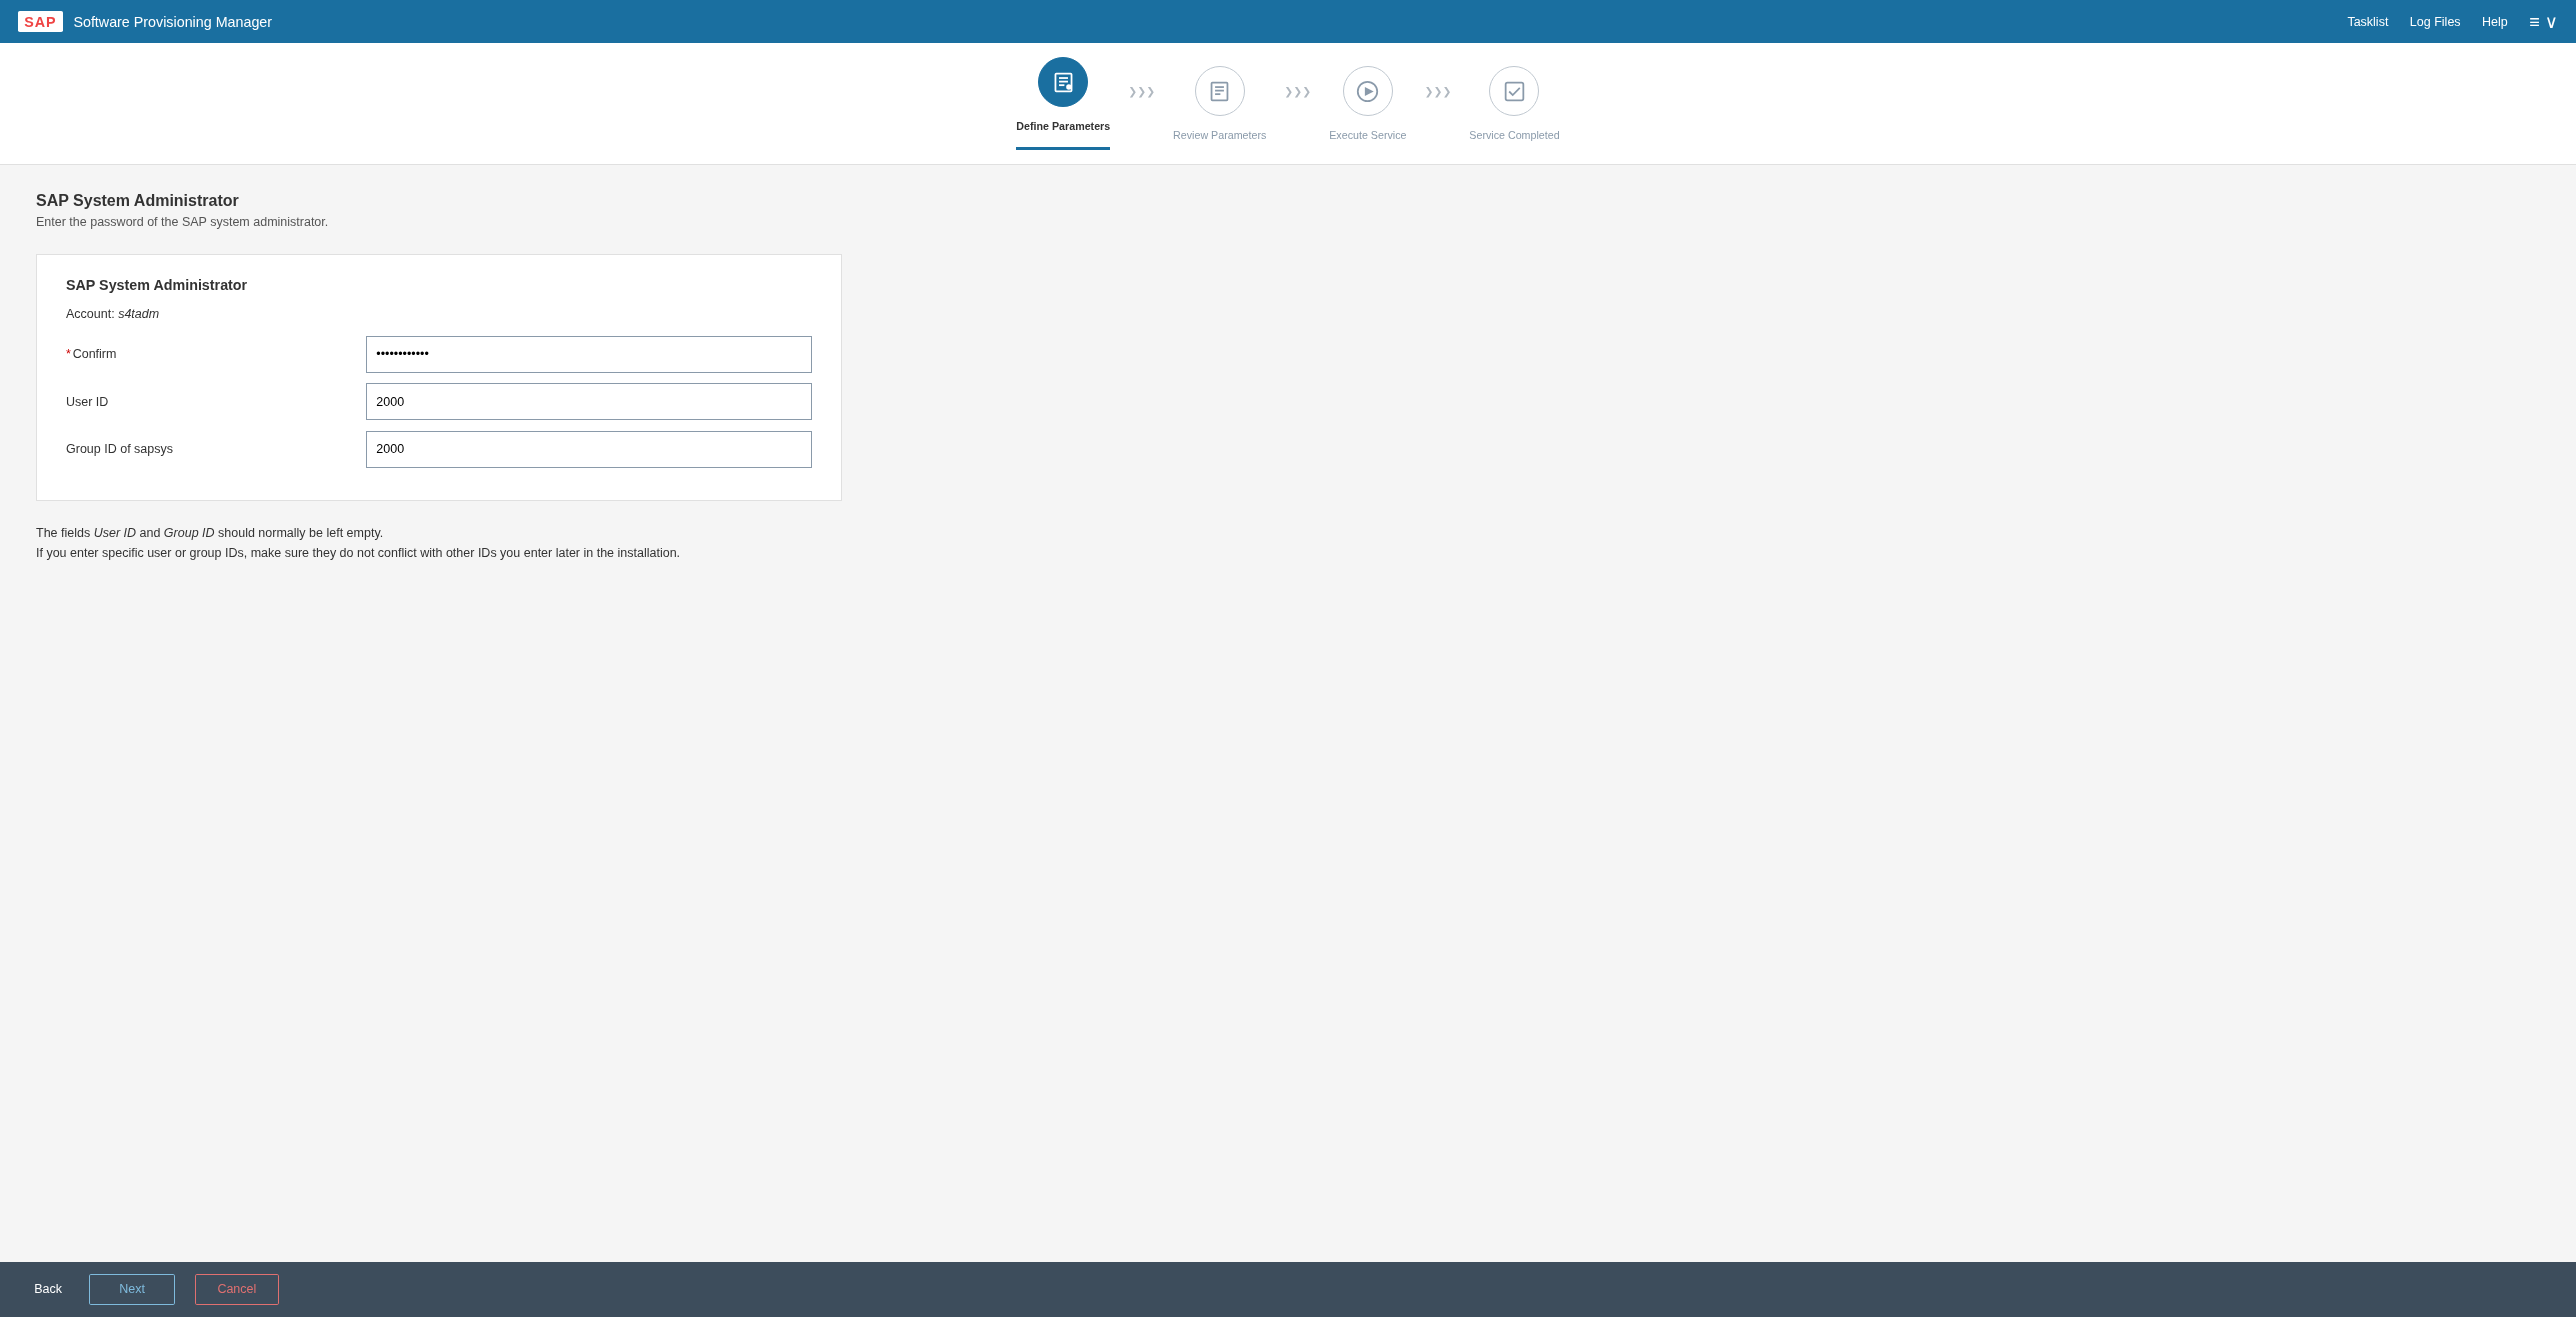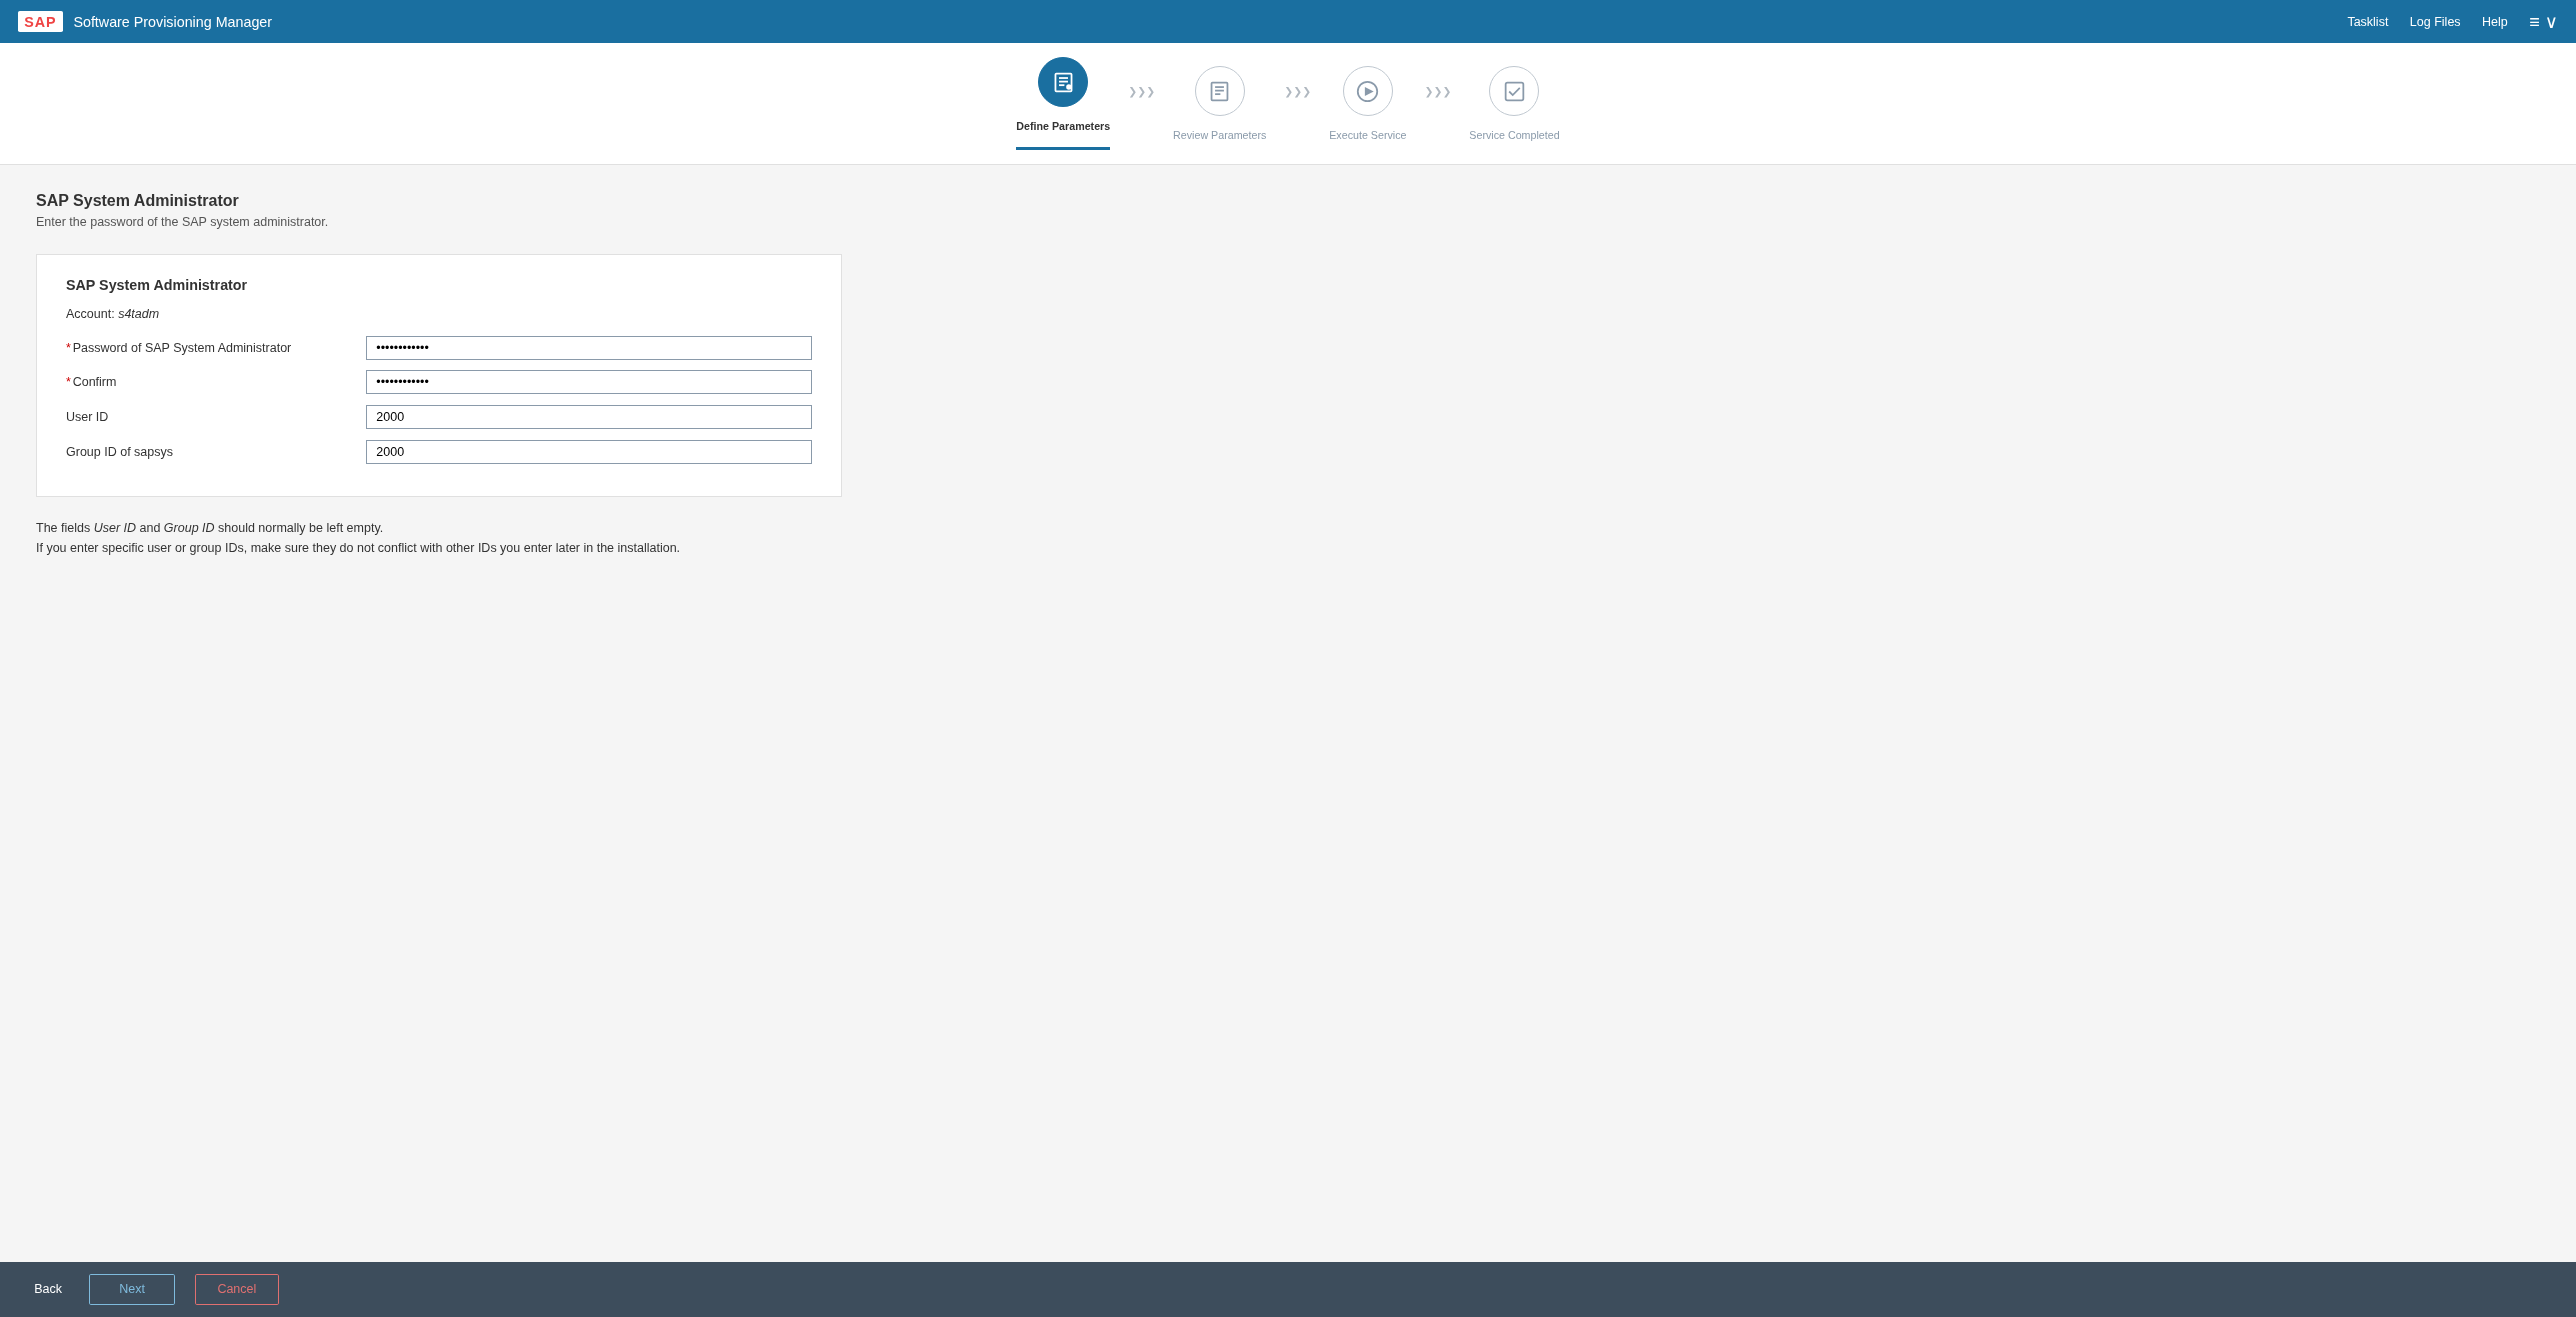--- a/index.html
+++ b/index.html
@@ -176,21 +176,21 @@
       color: #333;
       flex-shrink: 0;
     }
     .required-star {
       color: #cc0000;
       margin-right: 1.8px;
     }
     .form-input {
       flex: 1;
       max-width: 609px;
-      height: 24px;
+      height: 37px;
       border: 0.9px solid #8a9aaa;
       padding: 0 9px;
       font-size: 12.5px;
       outline: none;
       background: white;
     }
 
     
     .additional-title {
       font-size: 13.4px;
@@ -323,26 +323,20 @@
   <div class="section-title">SAP System Administrator</div>
   <div class="section-subtitle">Enter the password of the SAP system administrator.</div>
 
   <div class="form-card">
     <div class="form-card-title">SAP System Administrator</div>
     <div class="account-line">
       <span>Account:</span>
       <span class="account-value">s4tadm</span>
     </div>
 
-    <div class="form-row">
-      <label class="form-label">
-        <span class="required-star">*</span><span>Password of SAP System Administrator</span>
-      </label>
-      <input class="form-input" type="password" value="••••••••••••" style="">
-    </div>
 
     <div class="form-row">
       <label class="form-label">
         <span class="required-star">*</span><span>Confirm</span>
       </label>
       <input class="form-input" type="password" value="••••••••••••" style="">
     </div>
 
     <div class="form-row">
       <label class="form-label">User ID</label>

